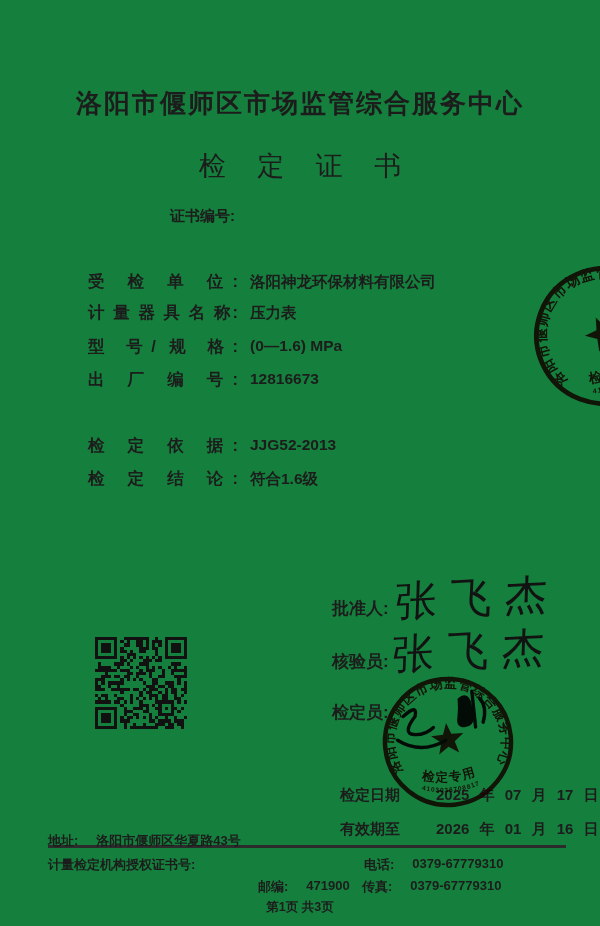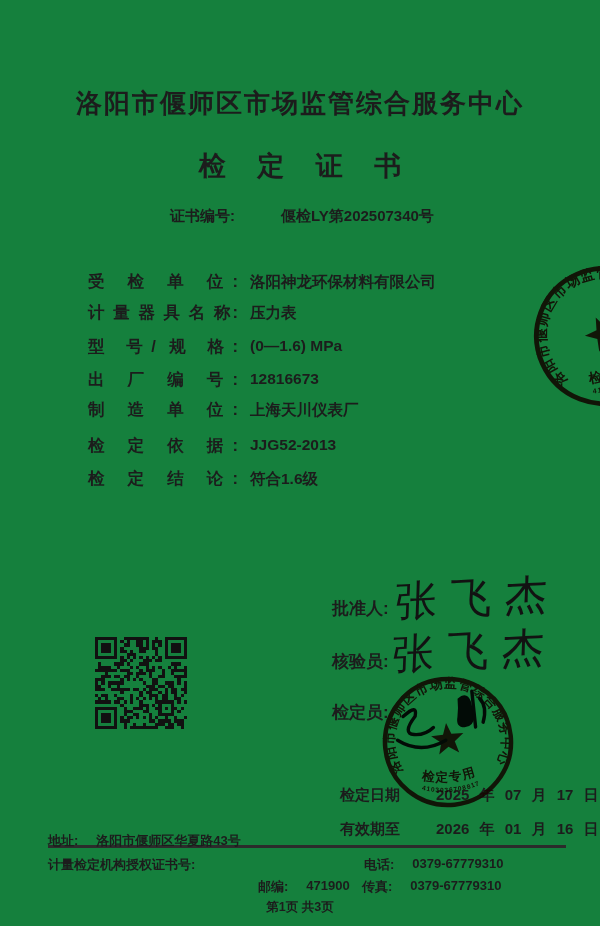--- a/index.html
+++ b/index.html
@@ -8,21 +8,21 @@
     position:relative;width:600px;height:926px;margin:0 auto;
     background:#15803d;overflow:hidden;color:var(--ink);
     font-family:"Liberation Sans","DejaVu Sans",sans-serif;
   }
   .org-title{
     position:absolute;top:86px;left:0;width:100%;text-align:center;
     font-size:26px;font-weight:bold;letter-spacing:2px;
   }
   .doc-title{
     position:absolute;top:148px;left:0;width:100%;text-align:center;
-    font-size:27px;font-weight:bold;letter-spacing:12px;text-indent:12px;
+    font-size:27px;font-weight:normal;letter-spacing:12px;text-indent:12px;
   }
   .certno{position:absolute;top:207px;left:170px;display:flex;gap:46px;
     font-size:15px;font-weight:bold;}
   .frow{position:absolute;left:88px;height:22px;font-weight:bold;}
   .flabel{display:inline-block;width:150px;font-size:16.5px;
     text-align:justify;text-align-last:justify;vertical-align:top;}
   .fvalue{display:inline-block;margin-left:12px;font-size:15.5px;
     white-space:pre;vertical-align:top;padding-top:1px;}
   .qr{position:absolute;left:95px;top:637px;width:92px;height:92px;}
   .qr svg{width:100%;height:100%;display:block;}
@@ -48,37 +48,33 @@
 </head>
 <body>
 
 <div class="page">
 
   <div class="org-title">洛阳市偃师区市场监管综合服务中心</div>
   <div class="doc-title">检 定 证 书</div>
 
   <div class="certno">
     <span>证书编号:</span>
-    <span>偃检LY第202507340号</span>
   </div>
 
   <div class="frow" style="top:302px">
     <span class="flabel">计 量 器 具 名 称:</span><span class="fvalue">压力表</span>
   </div>
   <div class="frow" style="top:271px">
     <span class="flabel">受 检 单 位:</span><span class="fvalue">洛阳神龙环保材料有限公司</span>
   </div>
   <div class="frow" style="top:336px">
     <span class="flabel">型 号/ 规 格:</span><span class="fvalue">(0—1.6) MPa</span>
   </div>
   <div class="frow" style="top:369px">
     <span class="flabel">出 厂 编 号:</span><span class="fvalue">12816673</span>
-  </div>
-  <div class="frow" style="top:399px">
-    <span class="flabel">制 造 单 位:</span><span class="fvalue">上海天川仪表厂</span>
   </div>
   <div class="frow" style="top:435px">
     <span class="flabel">检 定 依 据:</span><span class="fvalue">JJG52-2013</span>
   </div>
   <div class="frow" style="top:468px">
     <span class="flabel">检 定 结 论:</span><span class="fvalue">符合1.6级</span>
   </div>
 
   <div class="qr" id="qr">
       <svg viewBox="0 0 29 29" shape-rendering="crispEdges" xmlns="http://www.w3.org/2000/svg">

